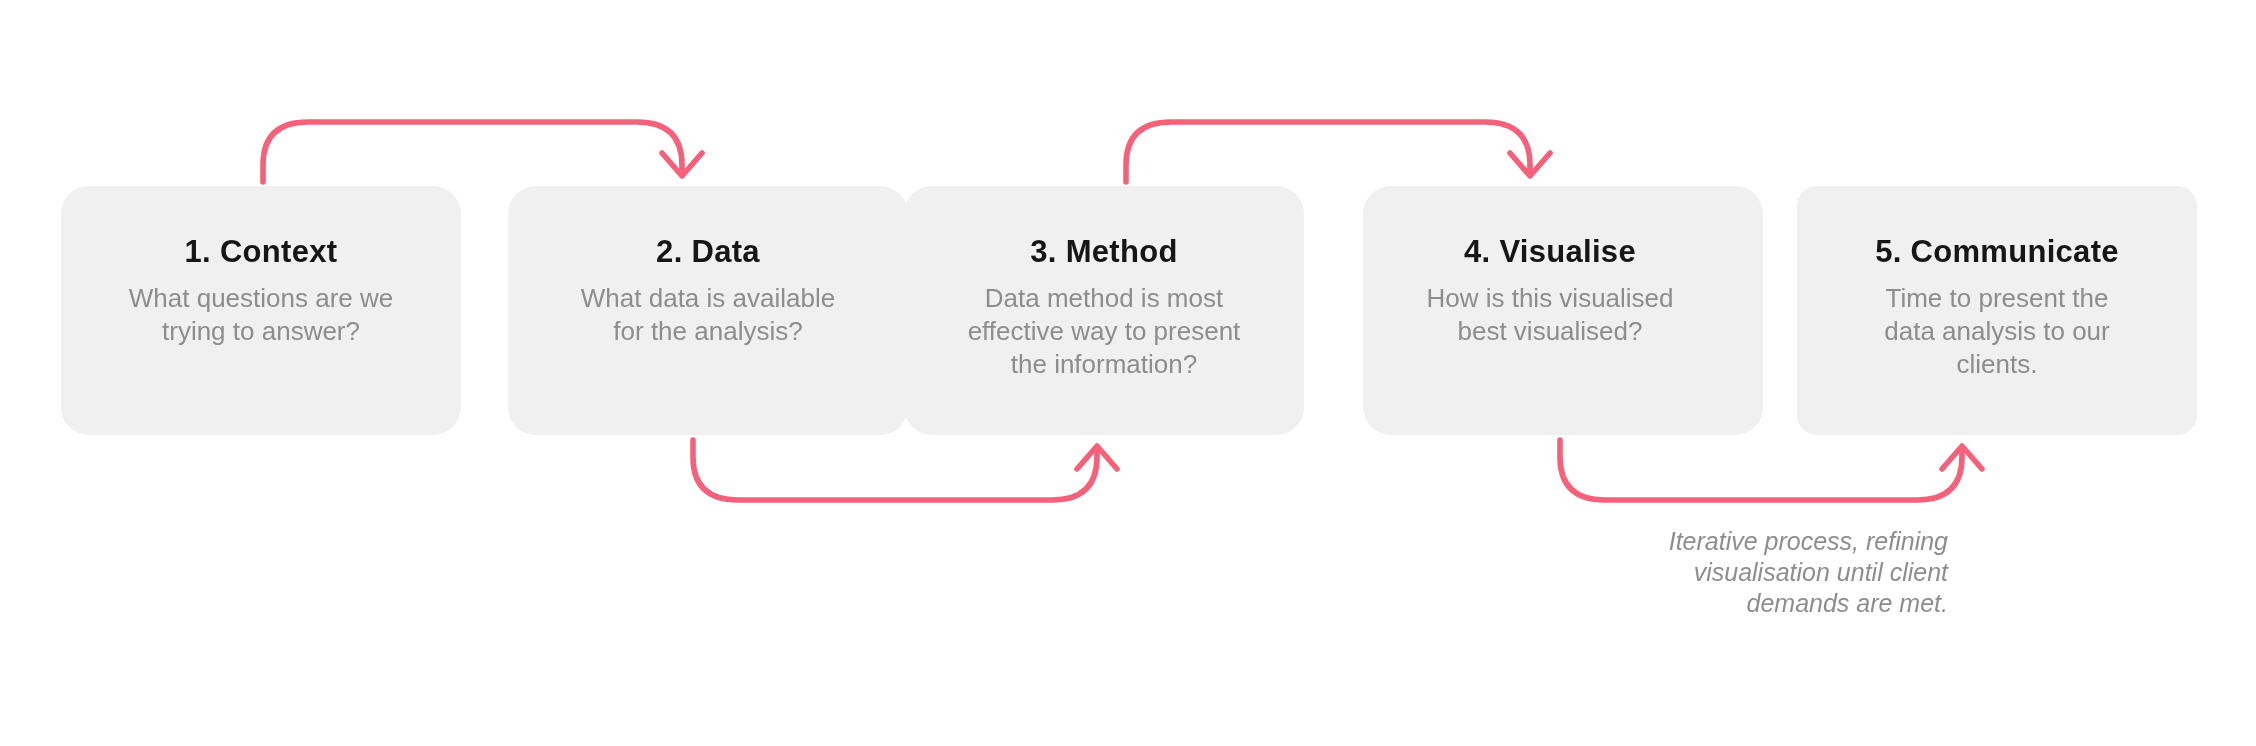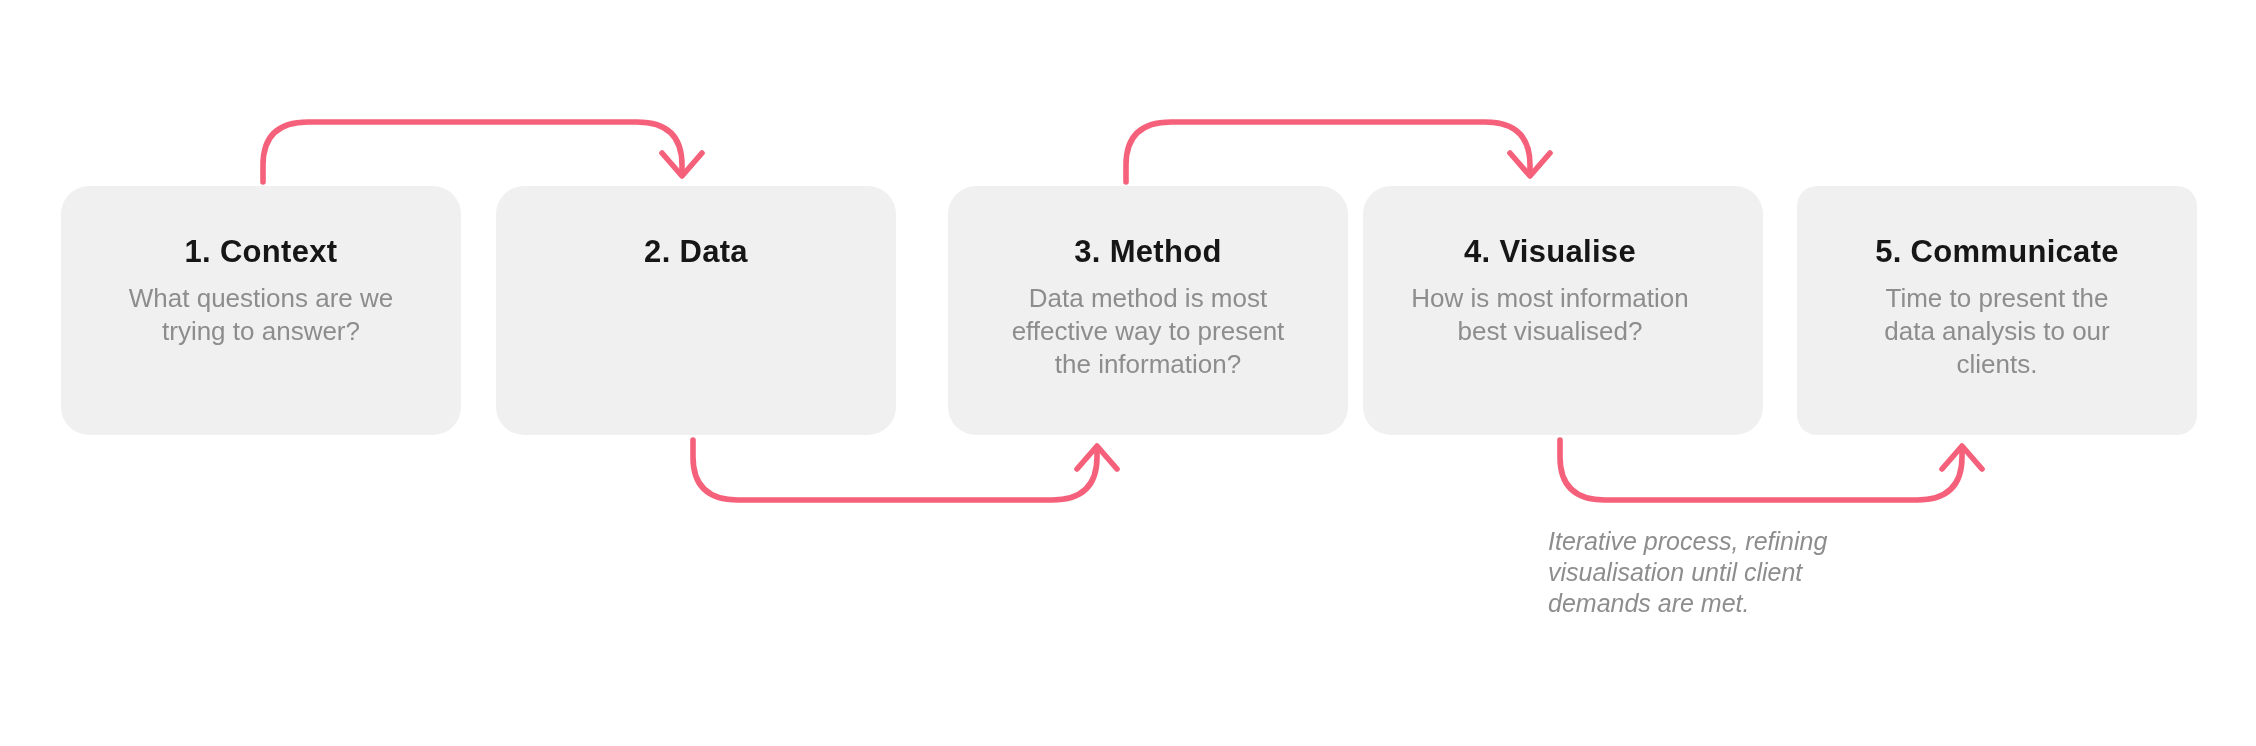--- a/index.html
+++ b/index.html
@@ -20,22 +20,22 @@
     top: 186px;
     width: 400px;
     height: 249px;
     background: #f0f0f0;
     border-radius: 28px;
     box-sizing: border-box;
     padding: 50px 38px 0 38px;
     text-align: center;
   }
   .step-box.pos-1 { left: 61px; }
-  .step-box.pos-2 { left: 496px; }
-  .step-box.pos-3 { left: 948px; }
+  .step-box.pos-2 { left: 508px; }
+  .step-box.pos-3 { left: 904px; }
   .step-box.pos-4 { left: 1363px; padding-left: 12px; }
   .step-box.pos-5 { left: 1797px; border-radius: 20px; }
 
   .step-title {
     font-size: 31px;
     line-height: 32px;
     font-weight: 700;
     color: #161616;
     letter-spacing: 0.3px;
     margin: 0 0 14px 0;
@@ -57,21 +57,21 @@
     fill: none;
     stroke-width: 5.6px;
     stroke-linecap: round;
     stroke-linejoin: round;
   }
   .iteration-note {
     position: absolute;
     left: 1548px;
     top: 526px;
     width: 400px;
-    text-align: left;
+    text-align: right;
     font-size: 25px;
     line-height: 31px;
     font-style: italic;
     color: #8d8d8d;
     white-space: pre-line;
   }
 </style>
 </head>
 <body>
 
@@ -97,32 +97,34 @@
   </svg>
 
   <div class="step-box pos-1" style="background: rgb(240, 240, 240);">
     <h2 class="step-title">1. Context</h2>
     <p class="step-desc">What questions are we
 trying to answer?</p>
   </div>
 
   <div class="step-box pos-2" style="background: rgb(240, 240, 240);">
     <h2 class="step-title">2. Data</h2>
+    <p class="step-desc">What data is available
+for the analysis?</p>
   </div>
 
   <div class="step-box pos-3" style="background: rgb(240, 240, 240);">
     <h2 class="step-title">3. Method</h2>
     <p class="step-desc">Data method is most
 effective way to present
 the information?</p>
   </div>
 
   <div class="step-box pos-4" style="background: rgb(240, 240, 240);">
     <h2 class="step-title">4. Visualise</h2>
-    <p class="step-desc">How is most information
+    <p class="step-desc">How is this visualised
 best visualised?</p>
   </div>
 
   <div class="step-box pos-5" style="background: rgb(240, 240, 240);">
     <h2 class="step-title">5. Communicate</h2>
     <p class="step-desc">Time to present the
 data analysis to our
 clients.</p>
   </div>
 

